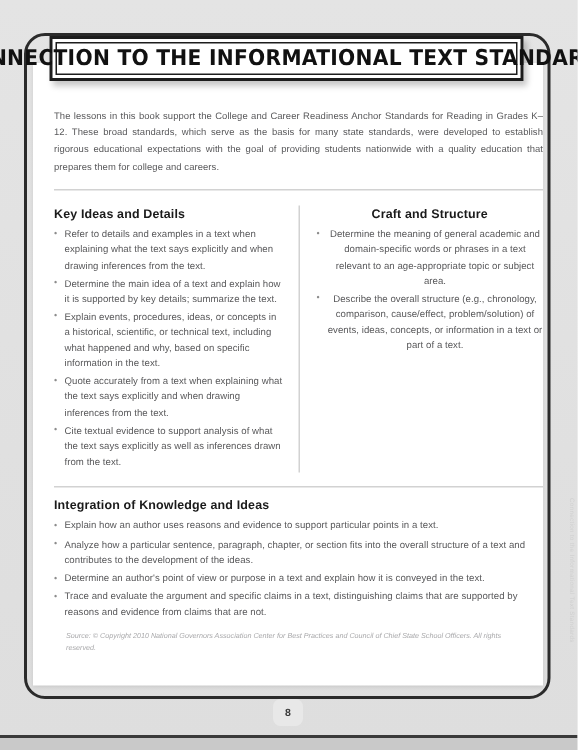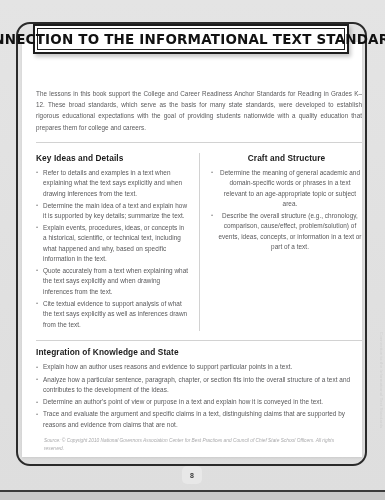--- a/index.html
+++ b/index.html
@@ -82,21 +82,21 @@
     letter-spacing: 0.2px;
     color: #111111;
     transform: scaleX(0.93);
     white-space: nowrap;
     line-height: 1;
   }
 
   
   .content {
     position: absolute;
-    left: 0; top: 16px;
+    left: 0; top: 0;
     width: 340px;
     height: 415px;
     padding: 30px 0 0 14px;
     box-sizing: border-box;
   }
 
   .intro {
     font-size: 6.3px;
     line-height: 11.2px;
     color: #58585a;
@@ -260,21 +260,21 @@
           <li>Determine the meaning of general academic and domain-specific words or phrases in a text relevant to an age-appropriate topic or subject area.</li>
           <li>Describe the overall structure (e.g., chronology, comparison, cause/effect, problem/solution) of events, ideas, concepts, or information in a text or part of a text.</li>
         </ul>
       </div>
 
     </div>
 
     <hr class="rule">
 
     <div class="bottom">
-      <h2 class="sec">Integration of Knowledge and State</h2>
+      <h2 class="sec">Integration of Knowledge and Ideas</h2>
       <ul class="bullets">
         <li>Explain how an author uses reasons and evidence to support particular points in a text.</li>
         <li>Analyze how a particular sentence, paragraph, chapter, or section fits into the overall structure of a text and contributes to the development of the ideas.</li>
         <li>Determine an author's point of view or purpose in a text and explain how it is conveyed in the text.</li>
         <li>Trace and evaluate the argument and specific claims in a text, distinguishing claims that are supported by reasons and evidence from claims that are not.</li>
       </ul>
       <div class="source">Source: © Copyright 2010 National Governors Association Center for Best Practices and Council of Chief State School Officers. All rights reserved.</div>
     </div>
 
   </div>

